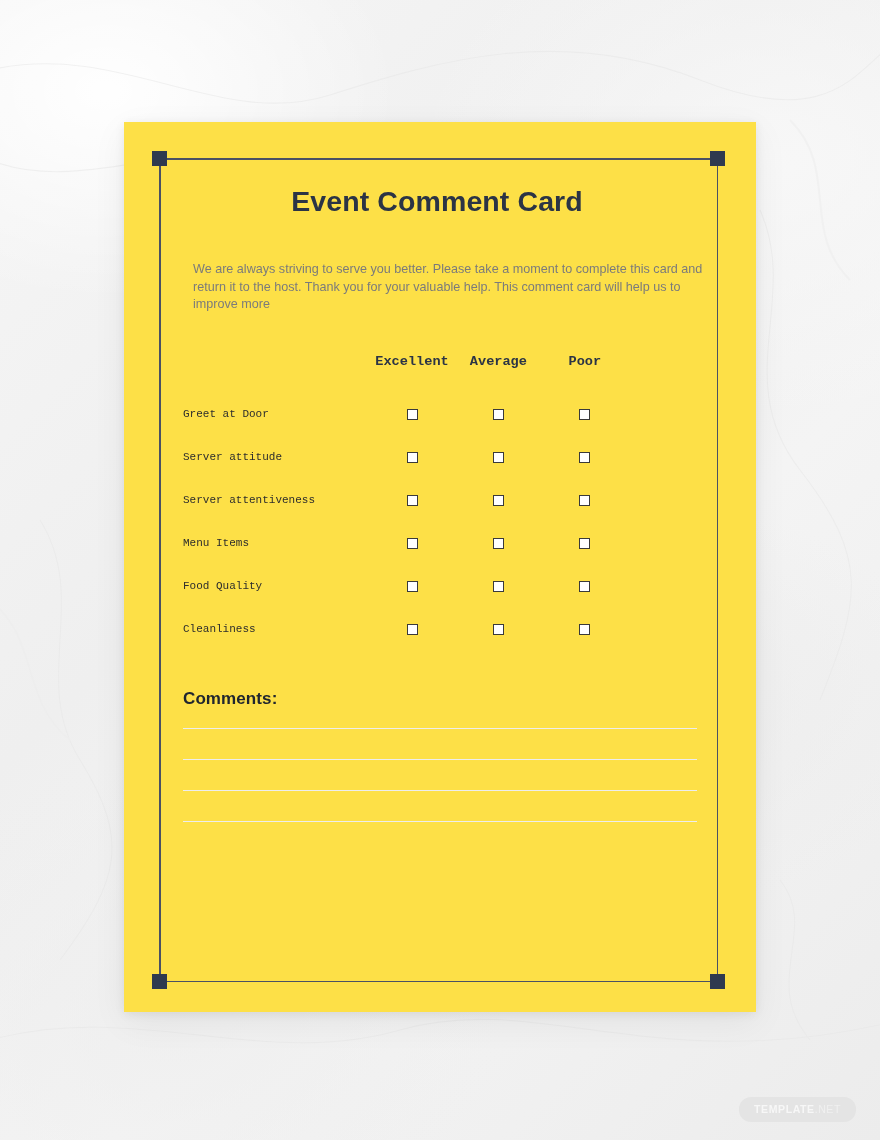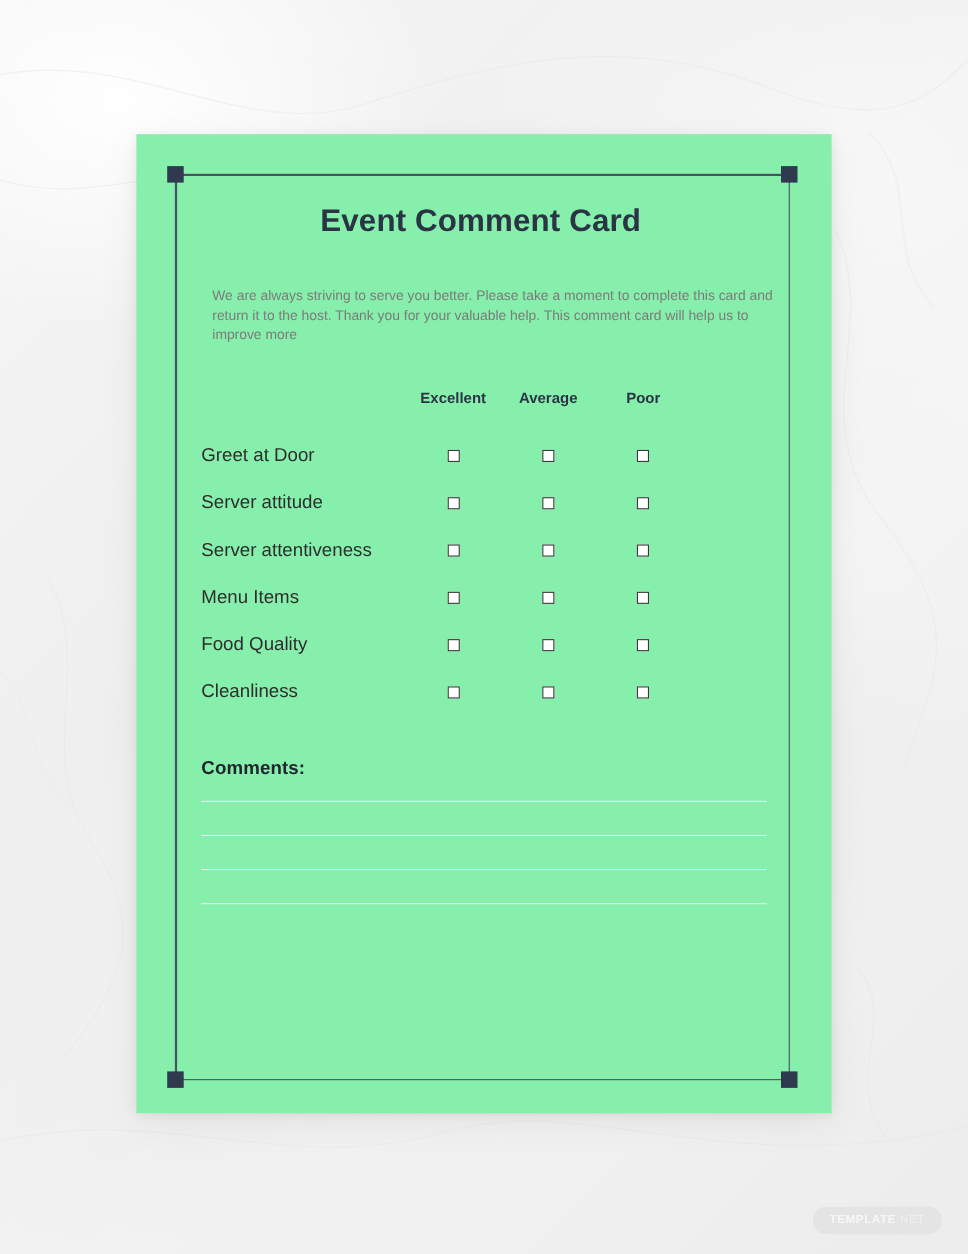--- a/index.html
+++ b/index.html
@@ -32,21 +32,21 @@
     opacity: 0.5;
   }
 
   
   .card {
     position: absolute;
     left: 124px;
     top: 122px;
     width: 632px;
     height: 890px;
-    background: #86efac;
+    background: #fde047;
     box-shadow: 0 2px 10px rgba(0,0,0,0.07), 0 10px 34px rgba(0,0,0,0.06);
   }
 
   
   .frame {
     position: absolute;
     left: 35px;   
     top: 36px;    
     width: 559px; 
     height: 824px;
@@ -99,37 +99,38 @@
     color: #7b7b7b;
     width: 515px;
   }
 
   
   .rating-table {
     margin-top: 40px;
     border-collapse: collapse;
     width: 445px;
     table-layout: fixed;
+    font-family: Liberation Mono, monospace;
   }
   .rating-table th {
     font-size: 13.6px;
     font-weight: 700;
     color: #2b3445;
     padding: 0 0 24px 0;
     text-align: center;
   }
   .rating-table th.rt-label-head { width: 185px; }
   .rating-table th.rt-opt-head   { width: 86px; }
   .rating-table td {
     padding: 0;
     height: 43px;
     vertical-align: middle;
   }
   .rt-label {
-    font-size: 17px;
+    font-size: 11px;
     color: #2d2d2d;
     text-align: left;
     white-space: nowrap;
   }
   .rt-cell { text-align: center; }
 
   .checkbox {
     display: inline-block;
     width: 9px;
     height: 9px;

